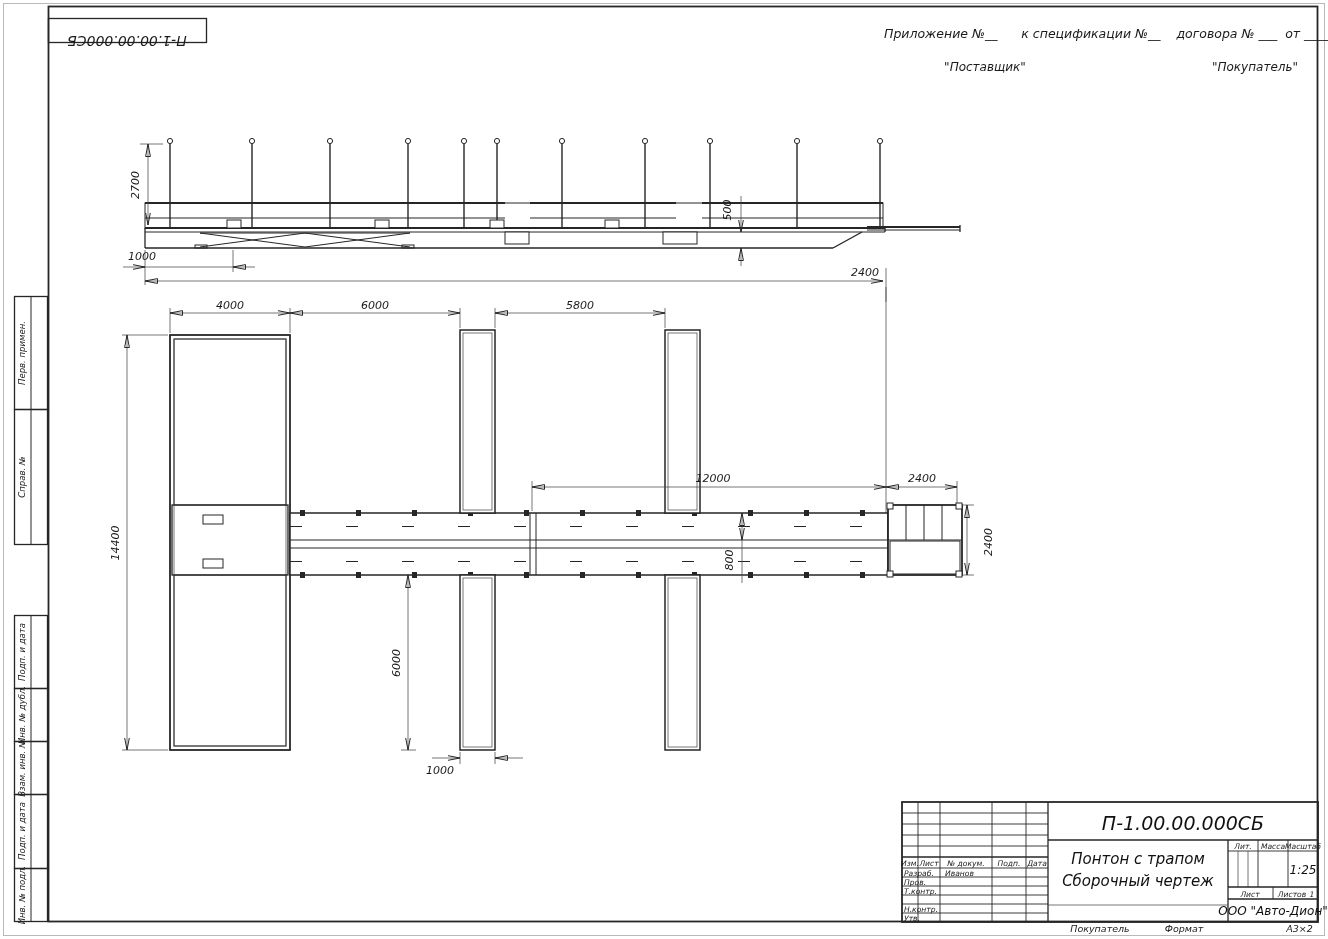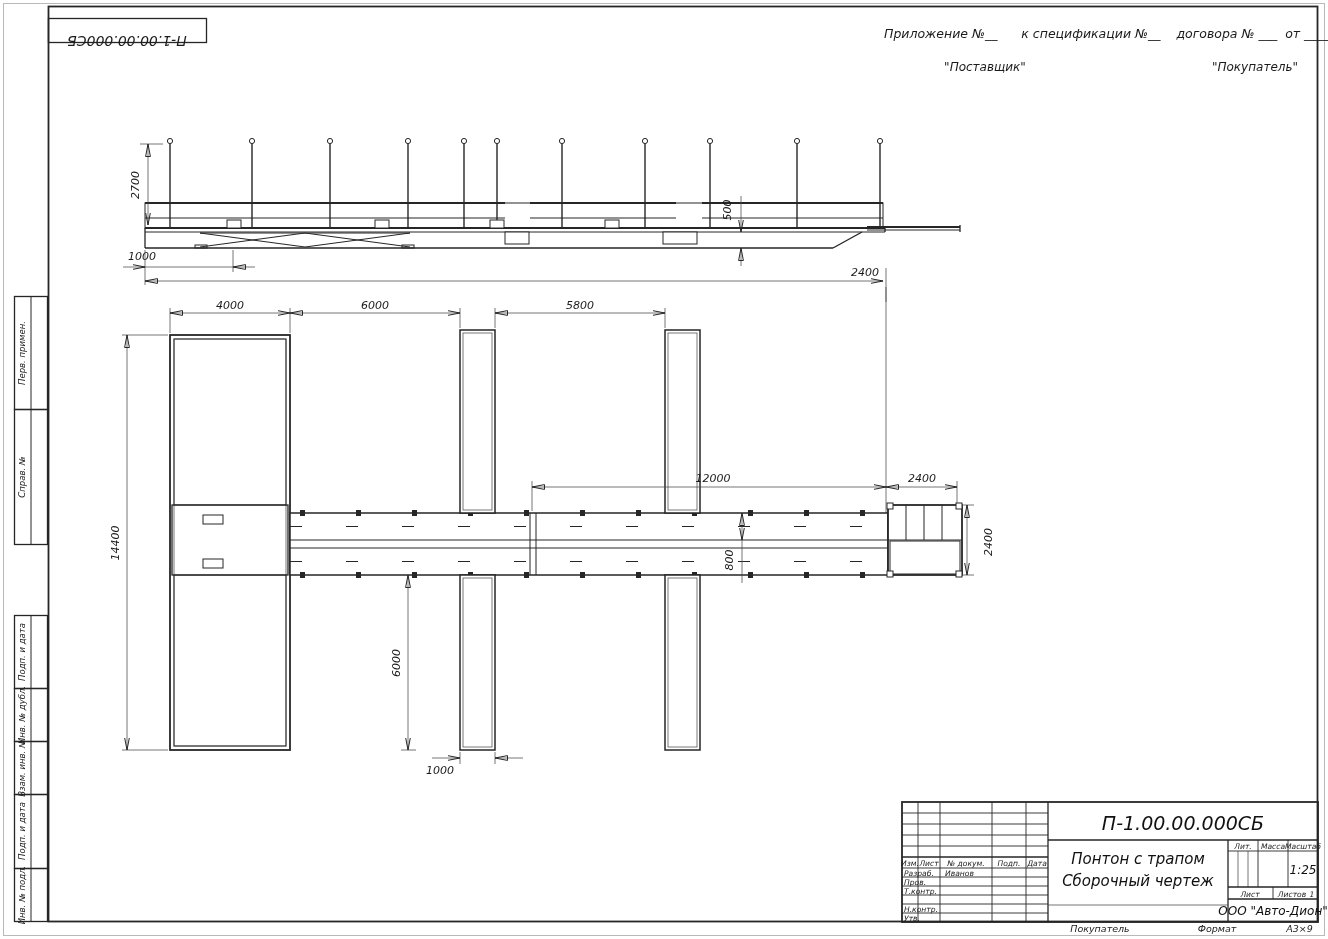--- a/index.html
+++ b/index.html
@@ -340,14 +340,14 @@
     <text class="tb7" text-anchor="middle" x="403" y="48.5">Масштаб</text>
     <text class="tb12" text-anchor="middle" x="403" y="74">1:25</text>
     <text class="tb7" text-anchor="middle" x="350" y="96.5">Лист</text>
     <text class="tb7" text-anchor="middle" x="392" y="96.5">Листов</text>
     <text class="tb7" text-anchor="middle" x="412" y="96.5">1</text>
     <text class="tb12" text-anchor="middle" x="373" y="115">ООО "Авто-Дион"</text>
   </g>
 </svg>
 
 <div class="abs ft" style="left:1040px;top:923px;width:120px;">Покупатель</div>
-<div class="abs ft" style="left:1182px;top:923px;width:70px;">Формат</div>
-<div class="abs ft" style="left:1272px;top:923px;width:55px;">А3×9</div>
+<div class="abs ft" style="left:1149px;top:923px;width:70px;">Формат</div>
+<div class="abs ft" style="left:1272px;top:923px;width:55px;">А3×2</div>
 
 </body></html>

